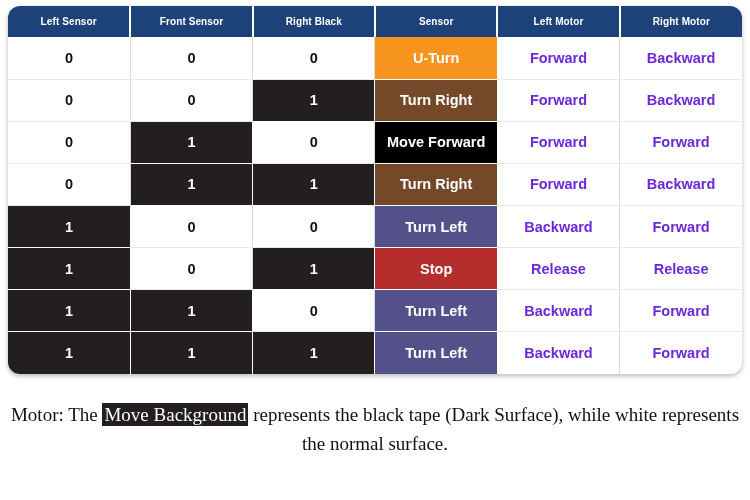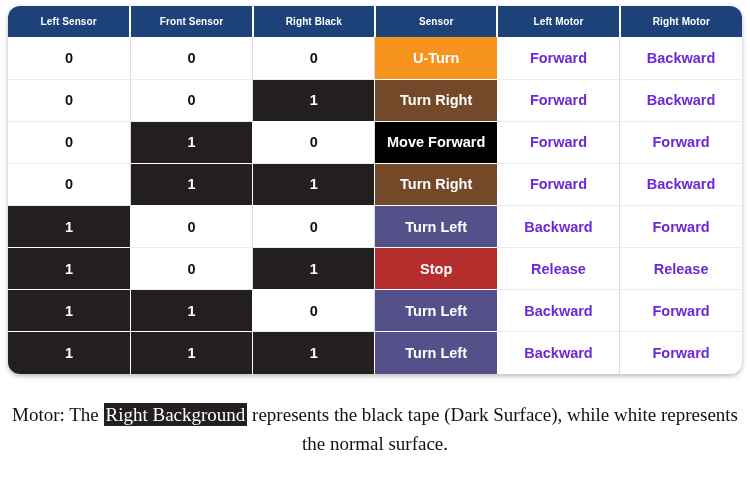--- a/index.html
+++ b/index.html
@@ -194,16 +194,16 @@
             <td class="sensor dark">1</td>
             <td class="action" style="background: rgb(83, 80, 138);">Turn Left</td>
             <td class="motor">Backward</td>
             <td class="motor">Forward</td>
           </tr>
         </tbody>
     </table>
   </div>
 
   <div class="note">
-    <span>Motor: The </span><span class="hl">Right Background</span><span> represents the black tape (Dark Surface), while white represents the normal surface.</span>
+    <span>Motor: The </span><span class="hl">Move Background</span><span> represents the black tape (Dark Surface), while white represents the normal surface.</span>
   </div>
 
 </div>
 
 </body></html>

